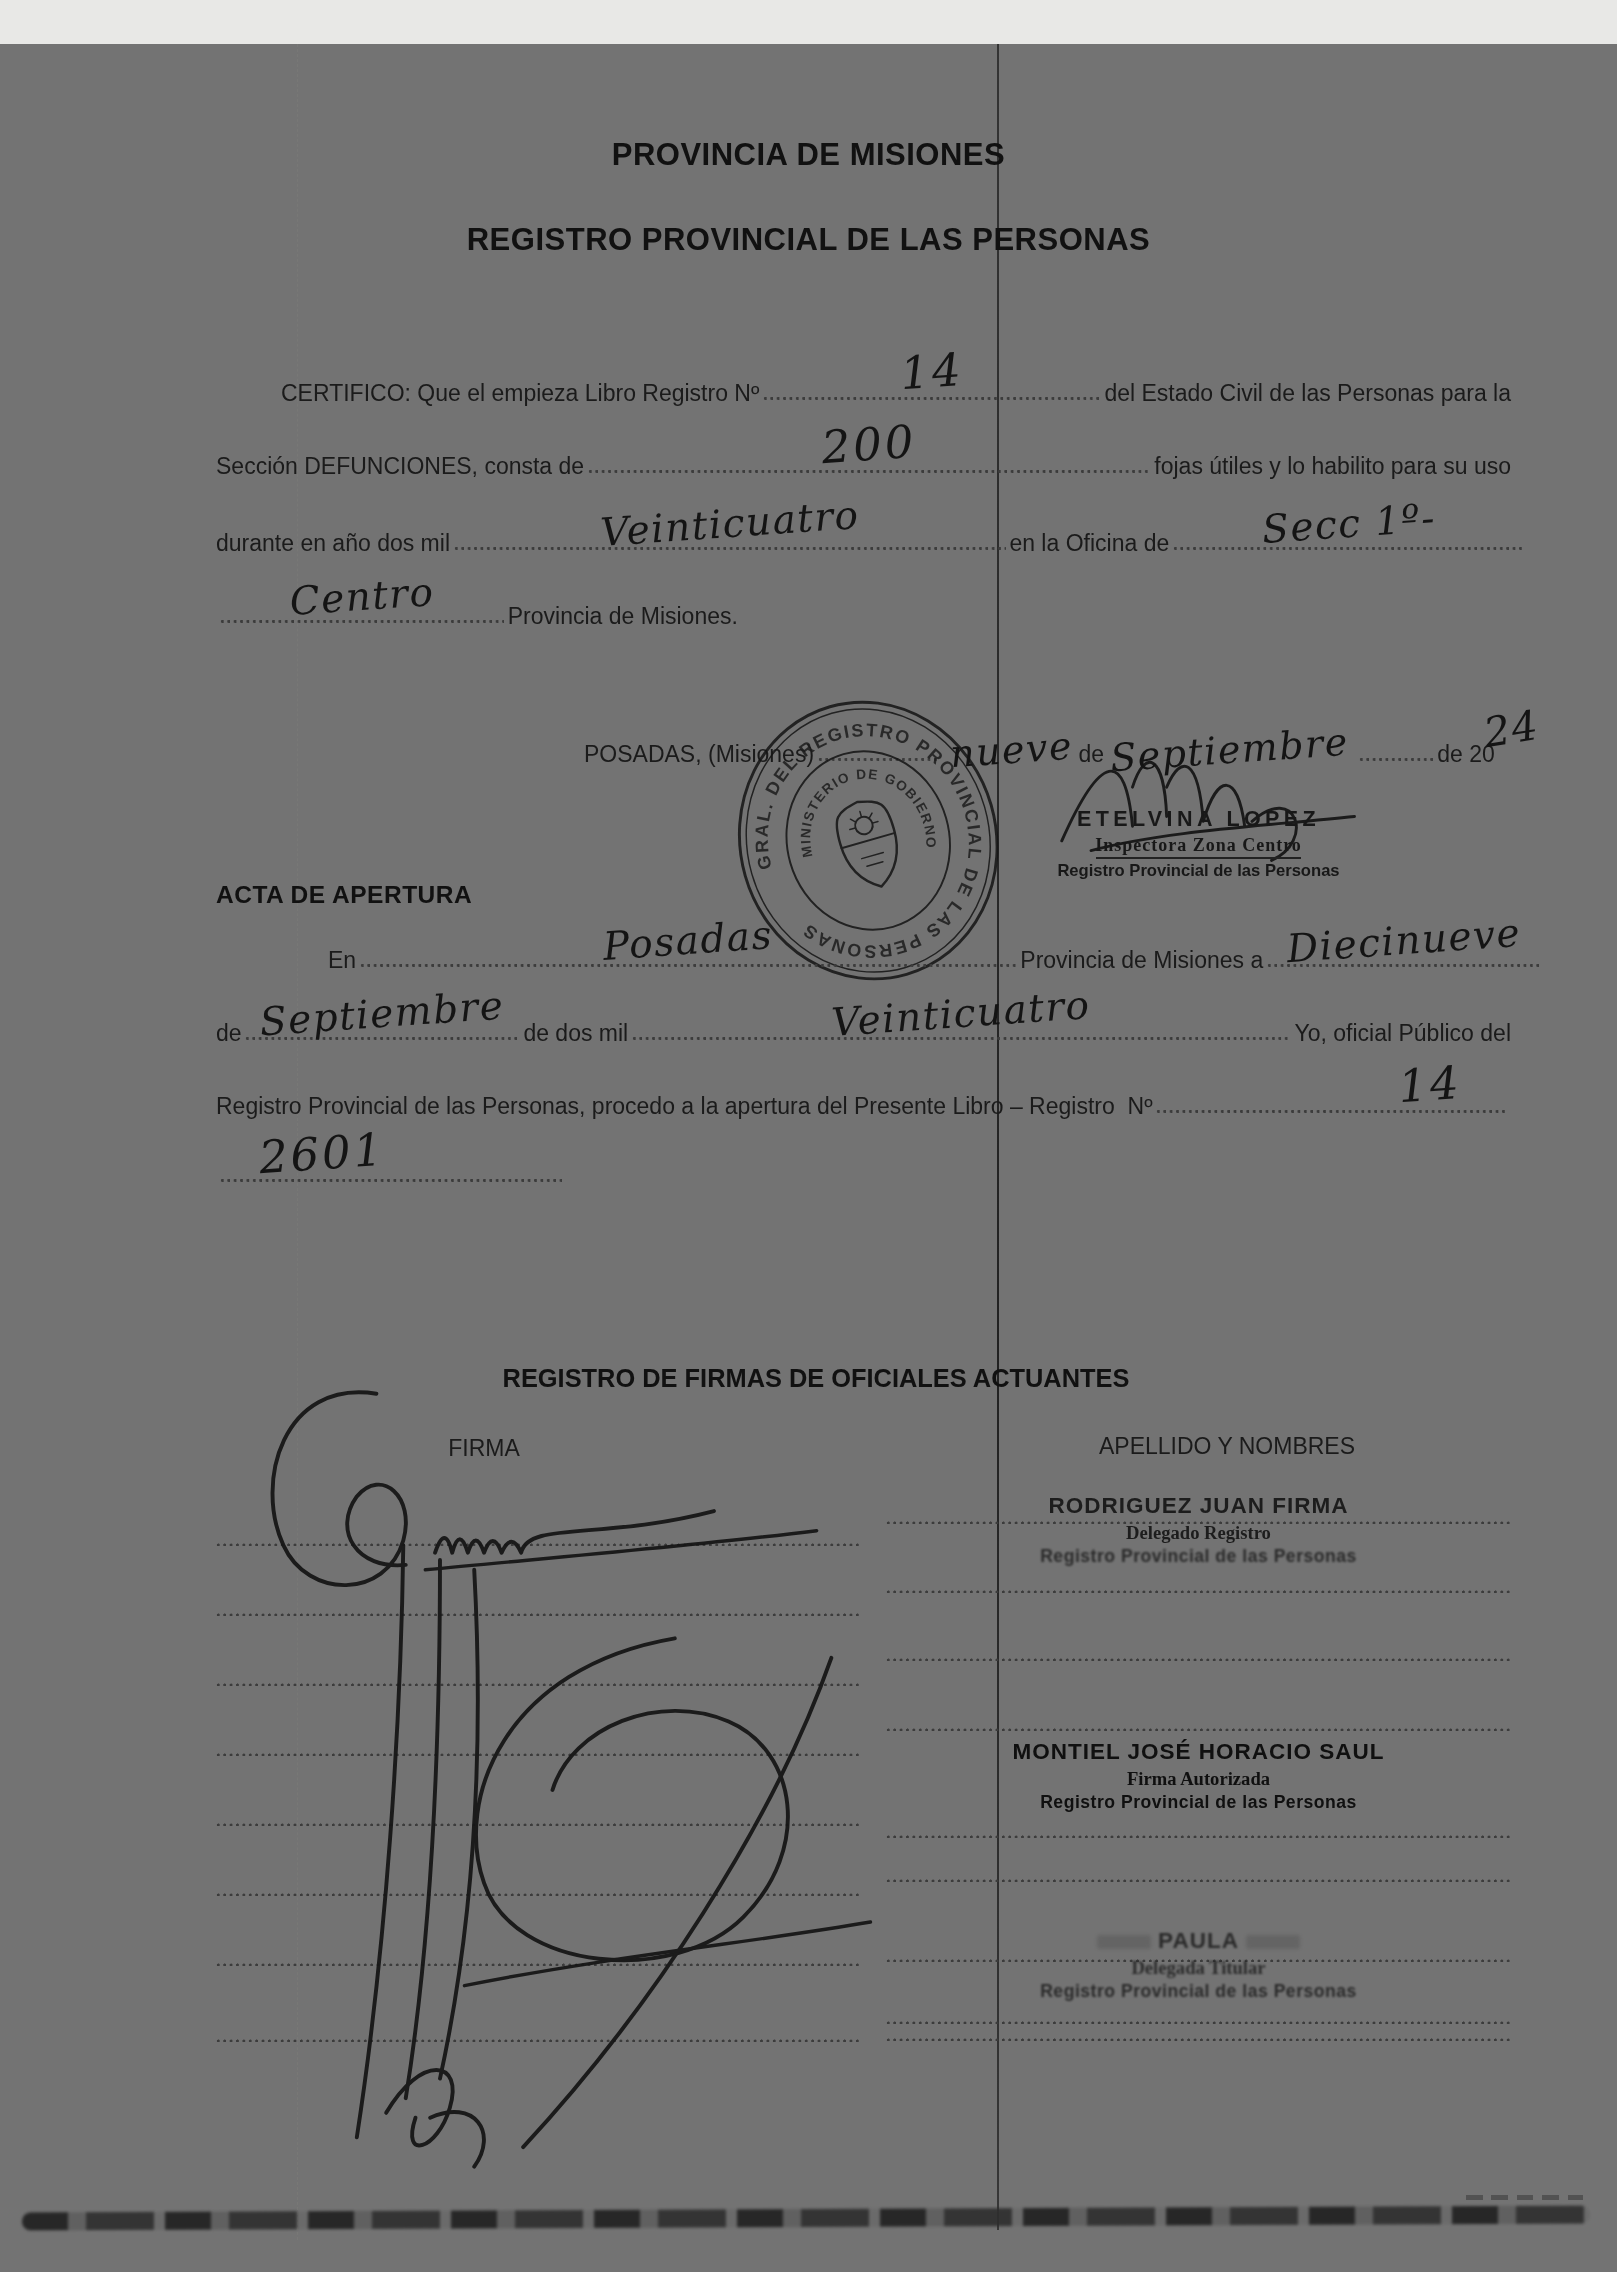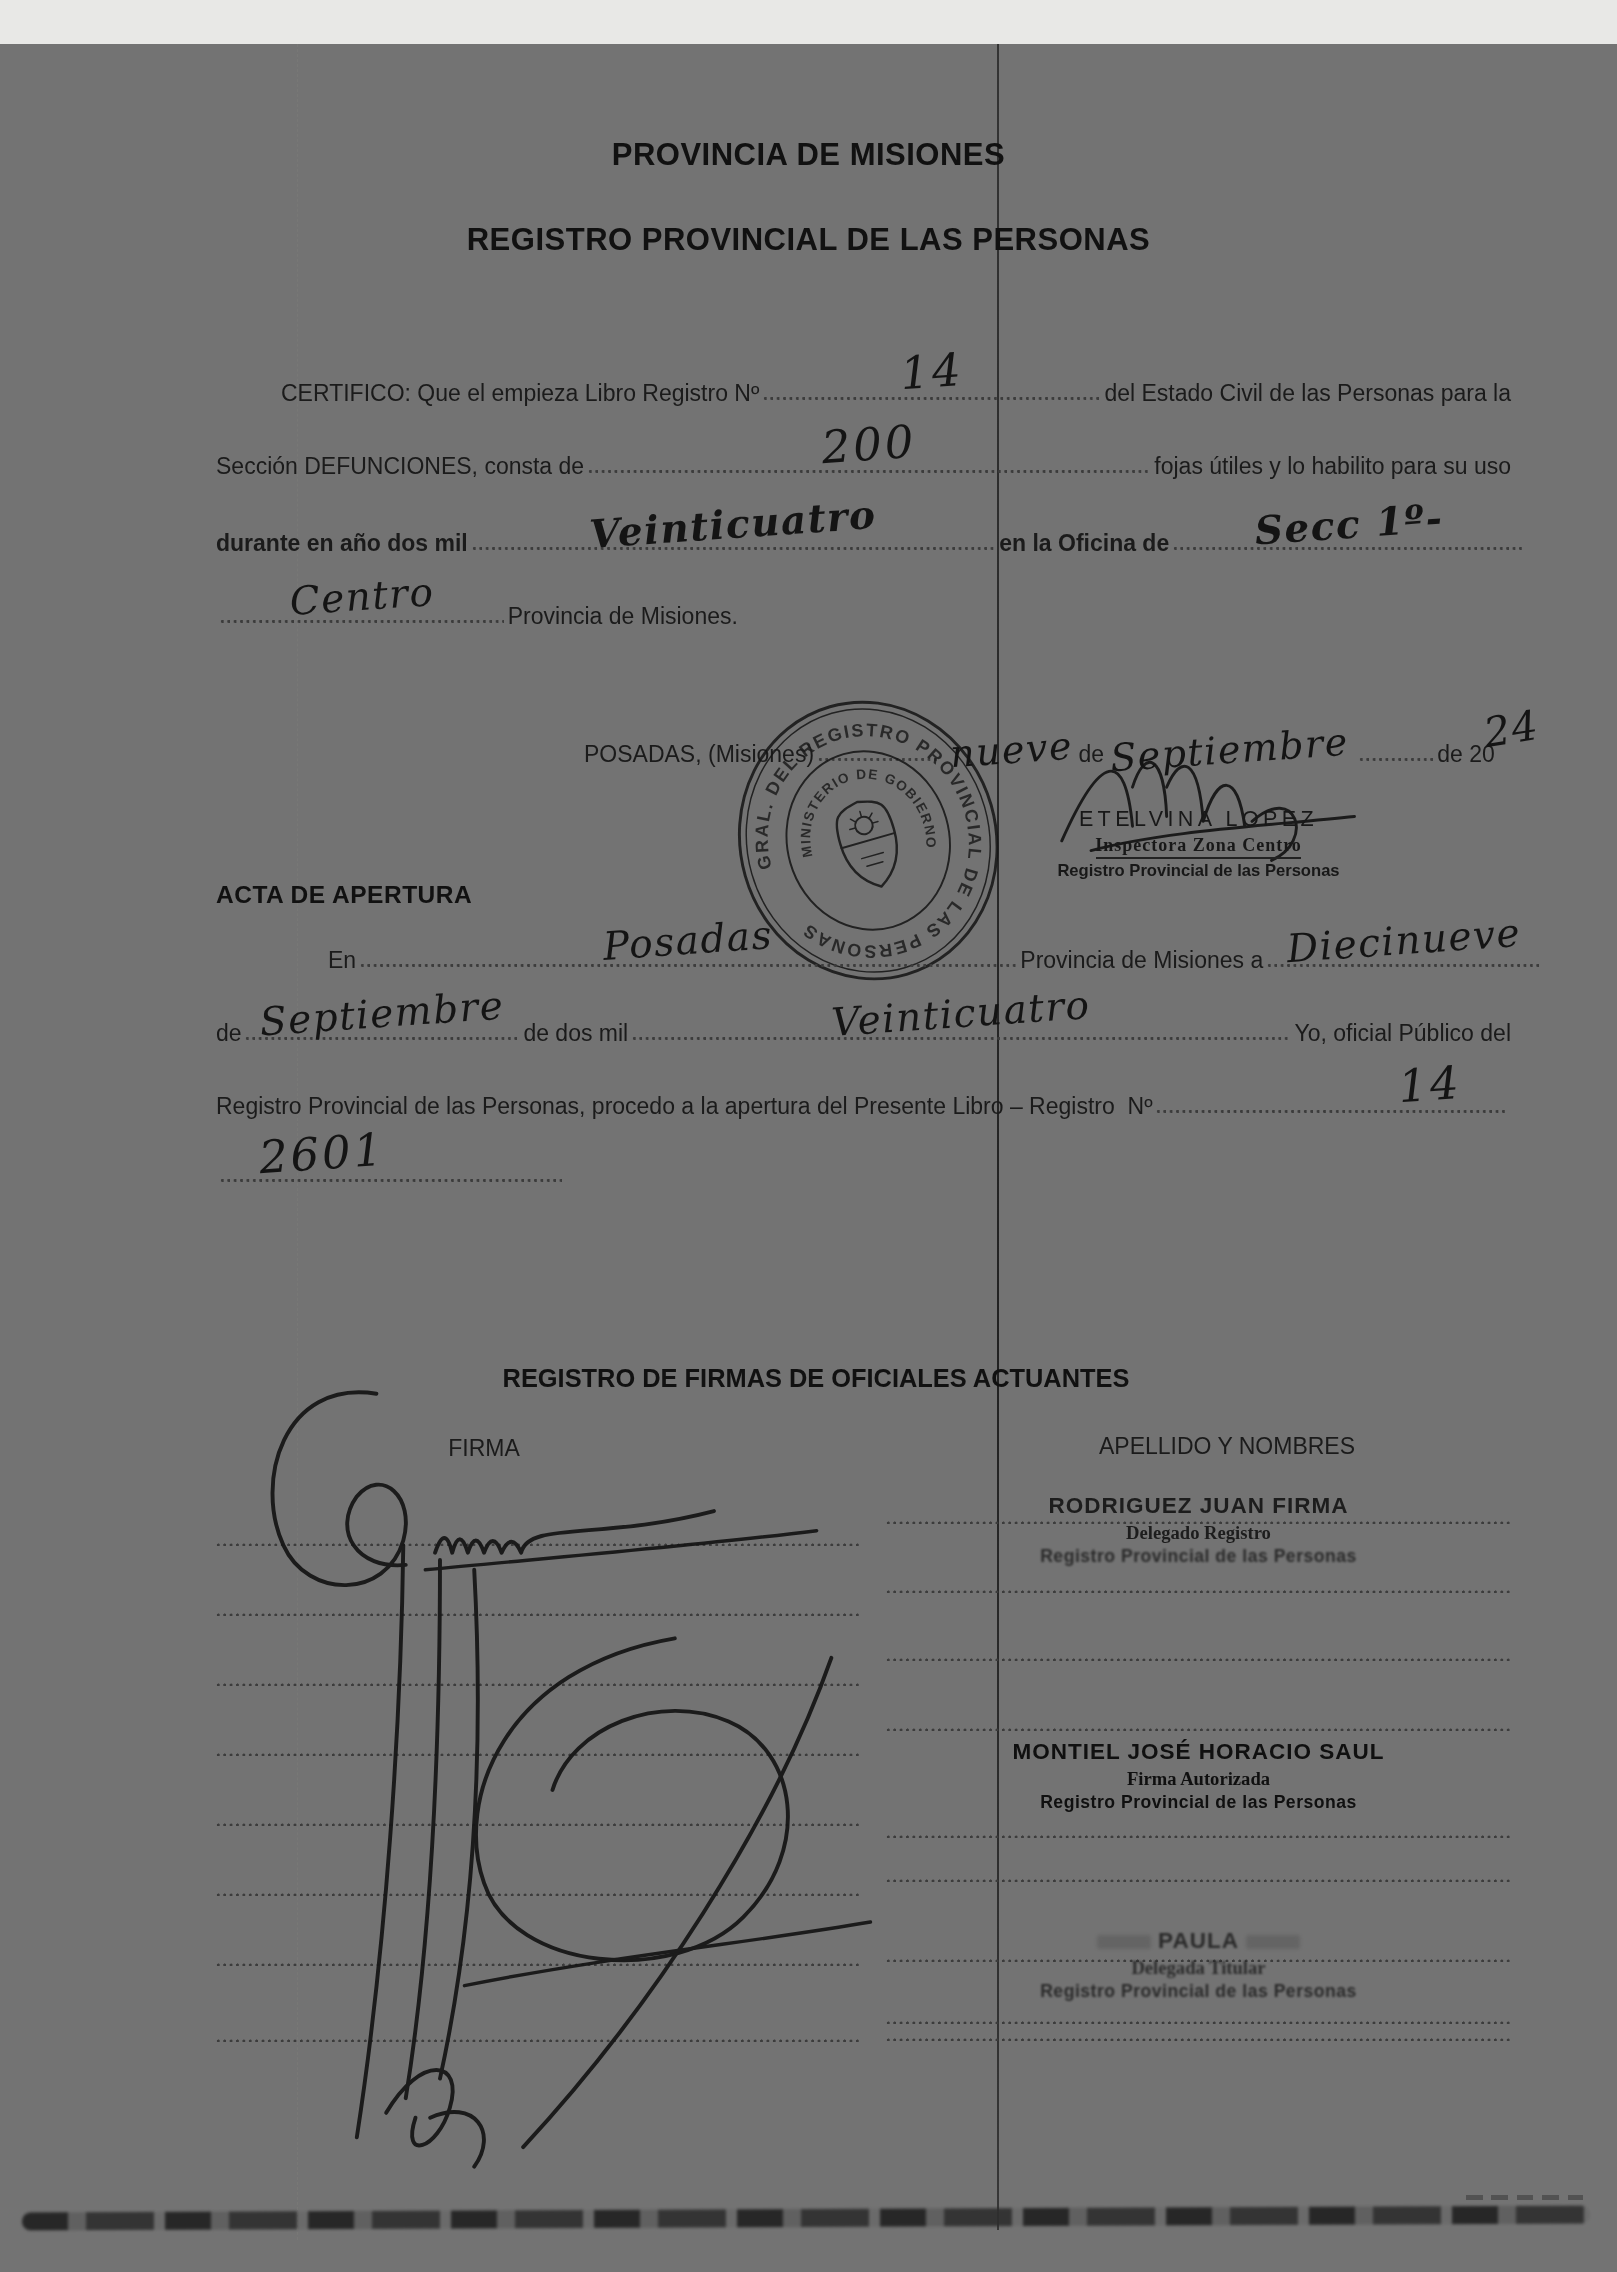--- a/index.html
+++ b/index.html
@@ -103,21 +103,21 @@
   .stamp-name{font-weight:bold;font-size:22.5px;letter-spacing:1px;}
   .stamp-role{font-family:"Liberation Serif", serif;font-weight:bold;font-size:18.6px;margin-top:2.9px;}
   .stamp-org{font-weight:bold;font-size:17.6px;margin-top:2px;letter-spacing:0.5px;}
   .smudged{filter:blur(0.8px);opacity:.85;}
   .heavy{color:#101010;filter:blur(0.2px);}
   .smear{display:inline-block;width:54px;height:14.7px;background:#555;opacity:.55;border-radius:2.9px;vertical-align:middle;margin:0 6.8px;filter:blur(1.5px);}
 
   .inspector{
     position:absolute;left:1032px;top:763px;width:333px;text-align:center;color:#181818;
   }
-  .inspector .name{font-weight:normal;font-size:21.5px;letter-spacing:4.4px;}
+  .inspector .name{font-weight:bold;font-size:21.5px;letter-spacing:4.4px;}
   .inspector .role{font-family:"Liberation Serif", serif;font-weight:bold;font-size:18px;margin-top:2.9px;letter-spacing:1px;}
   .inspector .org{font-weight:bold;font-size:16.6px;margin-top:2px;}
   .inspector .role-line{height:0;border-top:2px solid #222;width:205px;margin:1px auto 0;}
 
   .seal{position:absolute;left:729px;top:650px;transform:rotate(-16deg);opacity:.85;}
   .sig-etelvina{position:absolute;left:1042px;top:670px;opacity:.92;}
   .sig-big{position:absolute;left:210px;top:1291px;opacity:.92;}
   svg .ink{stroke:#141414;fill:none;stroke-linecap:round;stroke-linejoin:round;}
 </style>
 </head>
@@ -140,21 +140,21 @@
   </div>
 
   <div class="docline" style="left:216px;right:106px;top:374px;height:64px;">
     <span class="t">Sección DEFUNCIONES, consta de</span>
     <span class="dots grow">
       <span class="hw hw-num">200</span>
     </span>
     <span class="t">fojas útiles y lo habilito para su uso</span>
   </div>
 
-  <div class="docline" style="left:216px;right:88px;top:447px;height:68px;font-weight:bold;">
+  <div class="docline" style="left:216px;right:88px;top:447px;height:68px;">
     <span class="t">durante en año dos mil</span>
     <span class="dots grow">
       <span class="hw">Veinticuatro</span>
     </span>
     <span class="t">en la Oficina de</span>
     <span class="dots" style="flex:0 0 352px;">
       <span class="hw">Secc 1º-</span>
     </span>
   </div>
 

